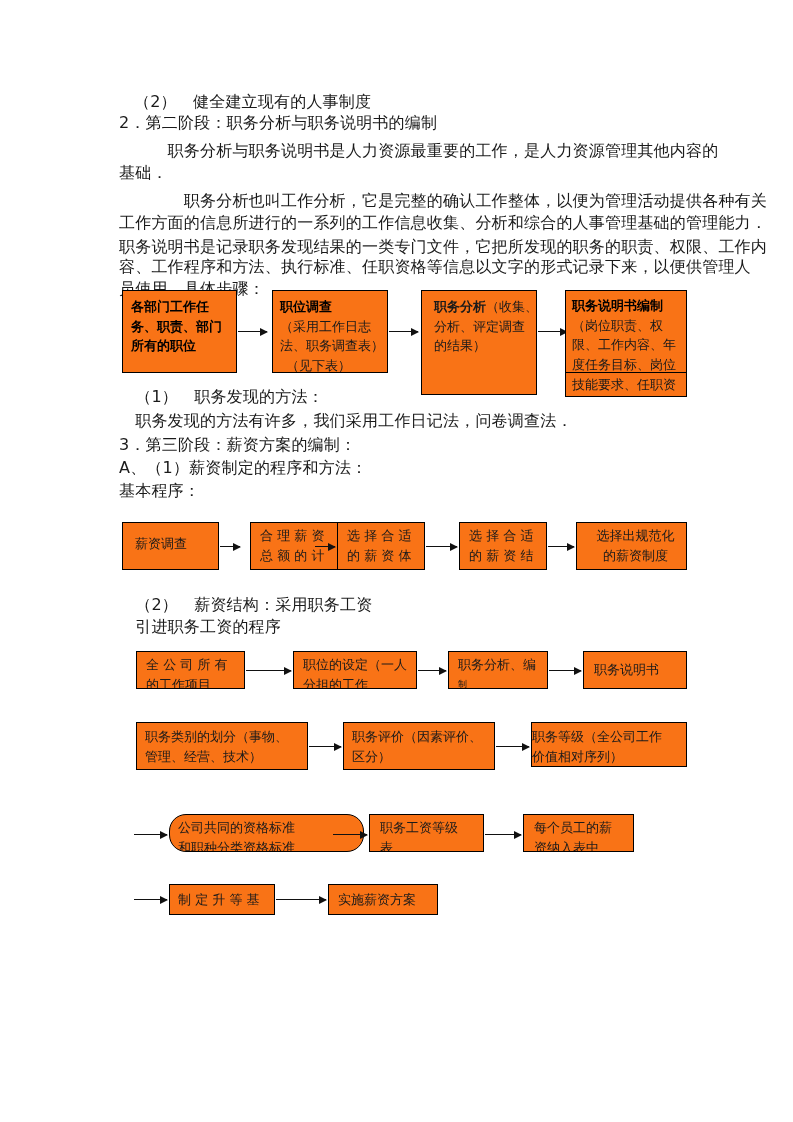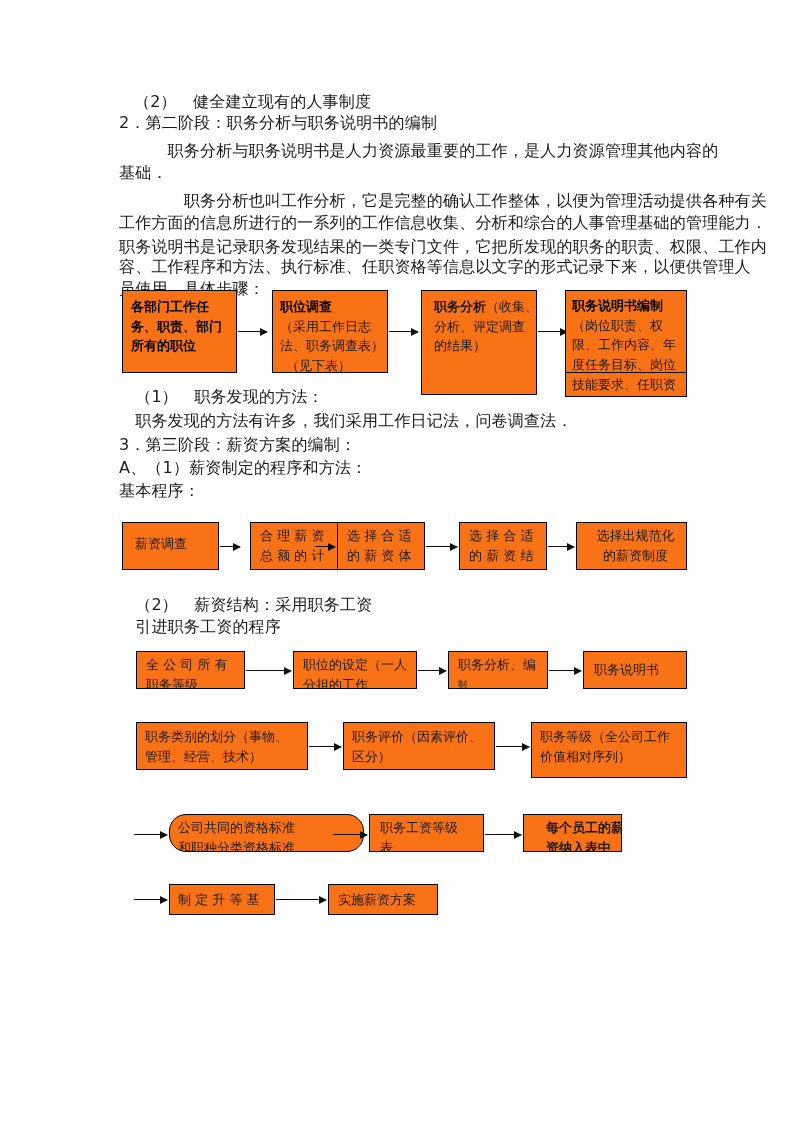--- a/index.html
+++ b/index.html
@@ -148,21 +148,21 @@
   <div class="fbox" style="left:576px; top:522px; width:111px; height:48px; padding:3px 0 0 8px;text-align:center;">
     <span class="ln">选择出规范化</span>
     <span class="ln">的薪资制度</span>
   </div>
 
   <div class="para" style="left:119px; top:594px; width:420px;">　（2）　薪资结构：采用职务工资</div>
   <div class="para" style="left:119px; top:616px; width:420px;">　引进职务工资的程序</div>
 
   <div class="fbox" style="left:136px; top:651px; width:109px; height:38px; padding:3px 0 0 9px;">
     <span class="ln">全 公 司 所 有</span>
-    <span class="ln">职务等级</span>
+    <span class="ln">的工作项目</span>
   </div>
   <div class="arrow" style="left:246px; top:670px; width:45px;"></div>
 
   <div class="fbox" style="left:293px; top:651px; width:124px; height:38px; padding:3px 0 0 9px;">
     <span class="ln">职位的设定（一人</span>
     <span class="ln">分担的工作</span>
   </div>
   <div class="arrow" style="left:418px; top:670px; width:28px;"></div>
 
   <div class="fbox" style="left:448px; top:651px; width:100px; height:38px; padding:3px 0 0 9px;">
@@ -180,39 +180,39 @@
     <span class="ln">管理、经营、技术）</span>
   </div>
   <div class="arrow" style="left:309px; top:746px; width:32px;"></div>
 
   <div class="fbox" style="left:343px; top:722px; width:152px; height:48px; padding:4px 0 0 8px;">
     <span class="ln">职务评价（因素评价、</span>
     <span class="ln">区分）</span>
   </div>
   <div class="arrow" style="left:496px; top:746px; width:33px;"></div>
 
-  <div class="fbox" style="left:531px; top:722px; width:156px; height:56px; padding:4px 0 0 8px;">
+  <div class="fbox" style="left:531px; top:722px; width:156px; height:45px; padding:4px 0 0 0;">
     <span class="ln">职务等级（全公司工作</span>
     <span class="ln">价值相对序列）</span>
   </div>
 
   <div class="arrow" style="left:134px; top:834px; width:33px;"></div>
   <div class="fbox" style="left:169px; top:814px; width:195px; height:38px; padding:3px 0 0 8px;border-radius:17px;">
     <span class="ln">公司共同的资格标准</span>
     <span class="ln">和职种分类资格标准</span>
   </div>
   <div class="arrow" style="left:333px; top:834px; width:34px;"></div>
 
   <div class="fbox" style="left:369px; top:814px; width:115px; height:38px; padding:3px 0 0 10px;">
     <span class="ln">职务工资等级</span>
     <span class="ln">表</span>
   </div>
   <div class="arrow" style="left:485px; top:834px; width:36px;"></div>
 
-  <div class="fbox" style="left:523px; top:814px; width:99px; height:38px; padding:3px 0 0 22px;font-weight:bold;">
+  <div class="fbox" style="left:523px; top:814px; width:111px; height:38px; padding:3px 0 0 10px;">
     <span class="ln">每个员工的薪</span>
     <span class="ln">资纳入表中</span>
   </div>
 
   <div class="arrow" style="left:134px; top:899px; width:33px;"></div>
   <div class="fbox" style="left:169px; top:884px; width:106px; height:31px; padding:5px 0 0 8px;">
     <span class="ln">制 定 升 等 基</span>
   </div>
   <div class="arrow" style="left:276px; top:899px; width:50px;"></div>
 

